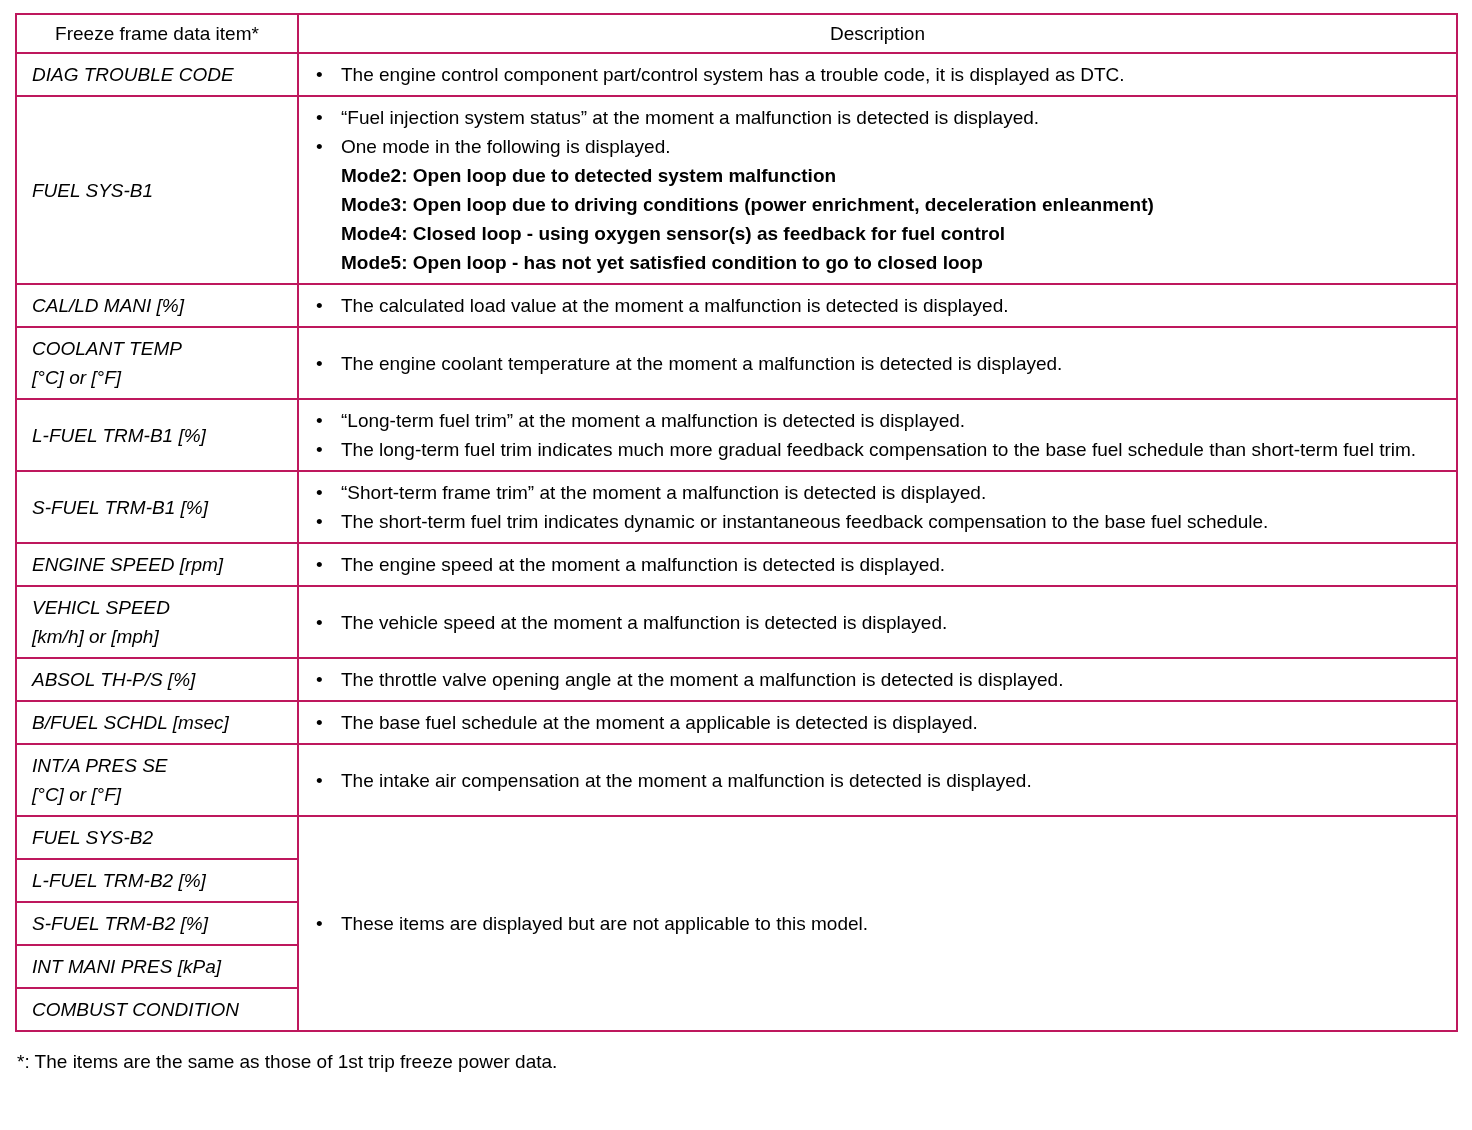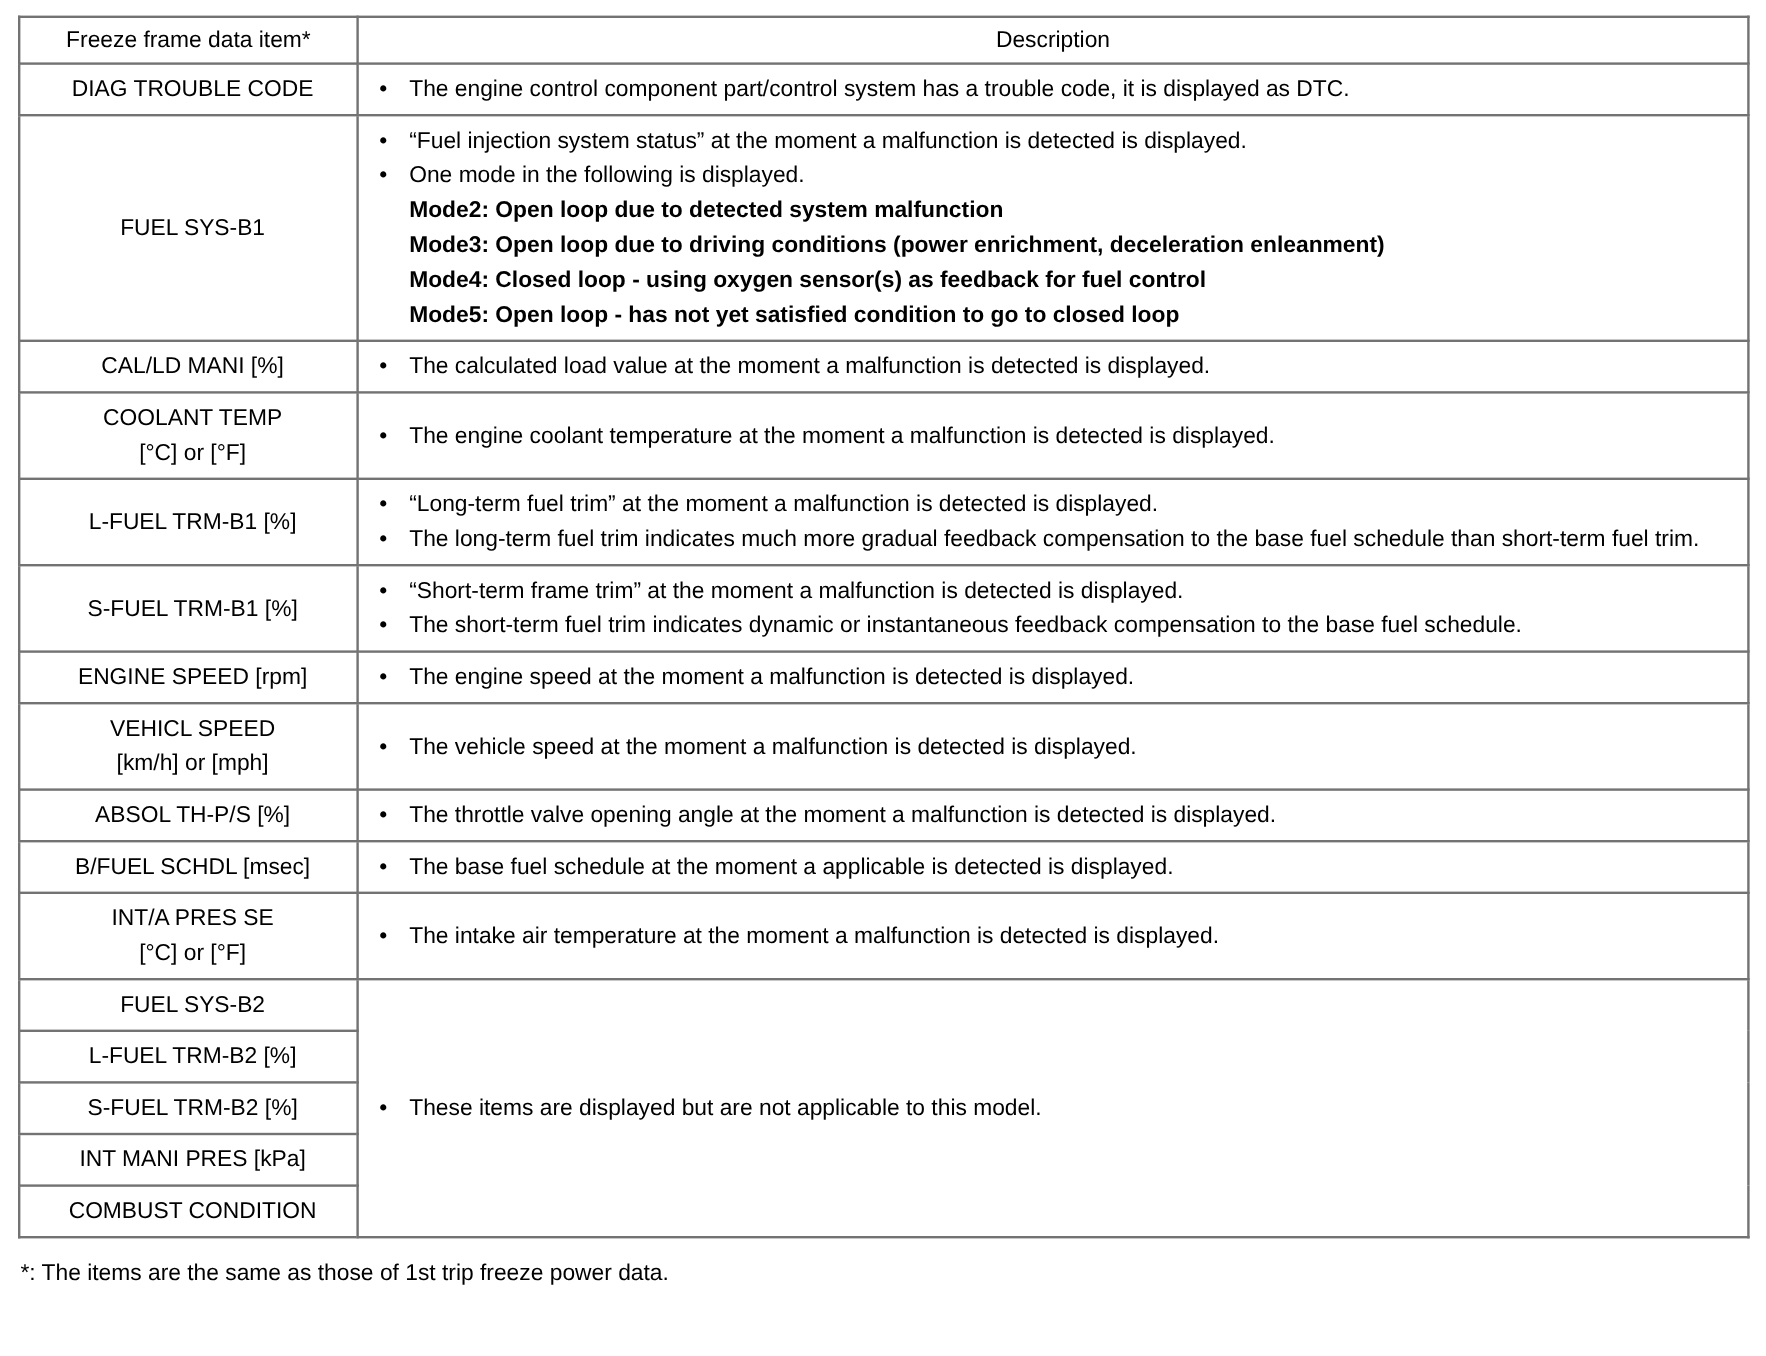--- a/index.html
+++ b/index.html
@@ -10,34 +10,35 @@
     line-height: 29px;
     width: 1472px;
     padding: 13px 14px 10px 15px;
   }
   table.ff-table {
     border-collapse: collapse;
     width: 1443px;
     table-layout: fixed;
   }
   col.item-col { width: 282px; }
-  th, td { border: 2px solid #737373; }
+  th, td { border: 2px solid #be185d; }
   th.hdr {
     font-weight: normal;
     text-align: center;
     padding: 4px 8px;
     height: 38px;
     vertical-align: middle;
   }
   td.item-cell {
     padding: 6px 8px 6px 15px;
     vertical-align: middle;
     white-space: pre-line;
     height: 42px;
-    text-align: center;
+    text-align: left;
+    font-style: italic;
   }
   td.desc-cell {
     padding: 6px 14px 6px 17px;
     vertical-align: middle;
     text-align: left;
   }
   .bullet { display: flex; }
   .bullet .marker { flex: 0 0 25px; width: 25px; }
   .bullet .btext { flex: 1 1 auto; }
   .subline { padding-left: 25px; font-weight: bold; }
@@ -168,21 +169,21 @@
             <span class="btext">The base fuel schedule at the moment a applicable is detected is displayed.</span>
           </div>
         </td>
       </tr>
       <tr>
         <td class="item-cell">INT/A PRES SE
 [°C] or [°F]</td>
         <td class="desc-cell">
           <div class="bullet">
             <span class="marker">•</span>
-            <span class="btext">The intake air temperature at the moment a malfunction is detected is displayed.</span>
+            <span class="btext">The intake air compensation at the moment a malfunction is detected is displayed.</span>
           </div>
         </td>
       </tr>
       <tr>
         <td class="item-cell">FUEL SYS-B2</td>
         <td class="desc-cell" rowspan="5">
           <div class="bullet">
             <span class="marker">•</span>
             <span class="btext">These items are displayed but are not applicable to this model.</span>
           </div>

